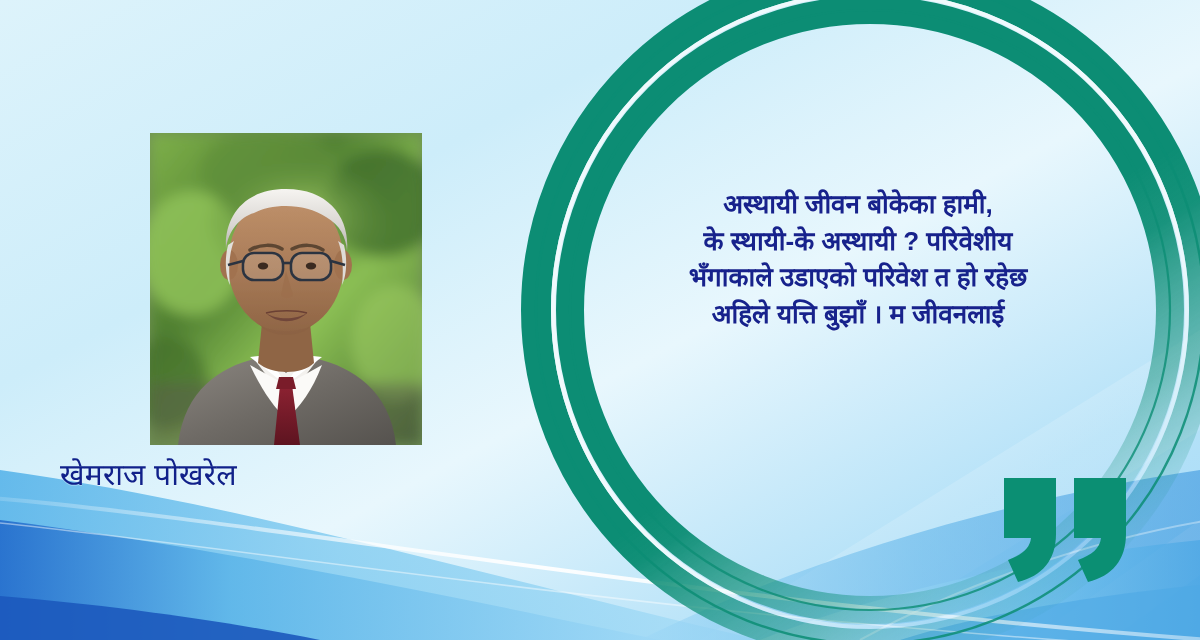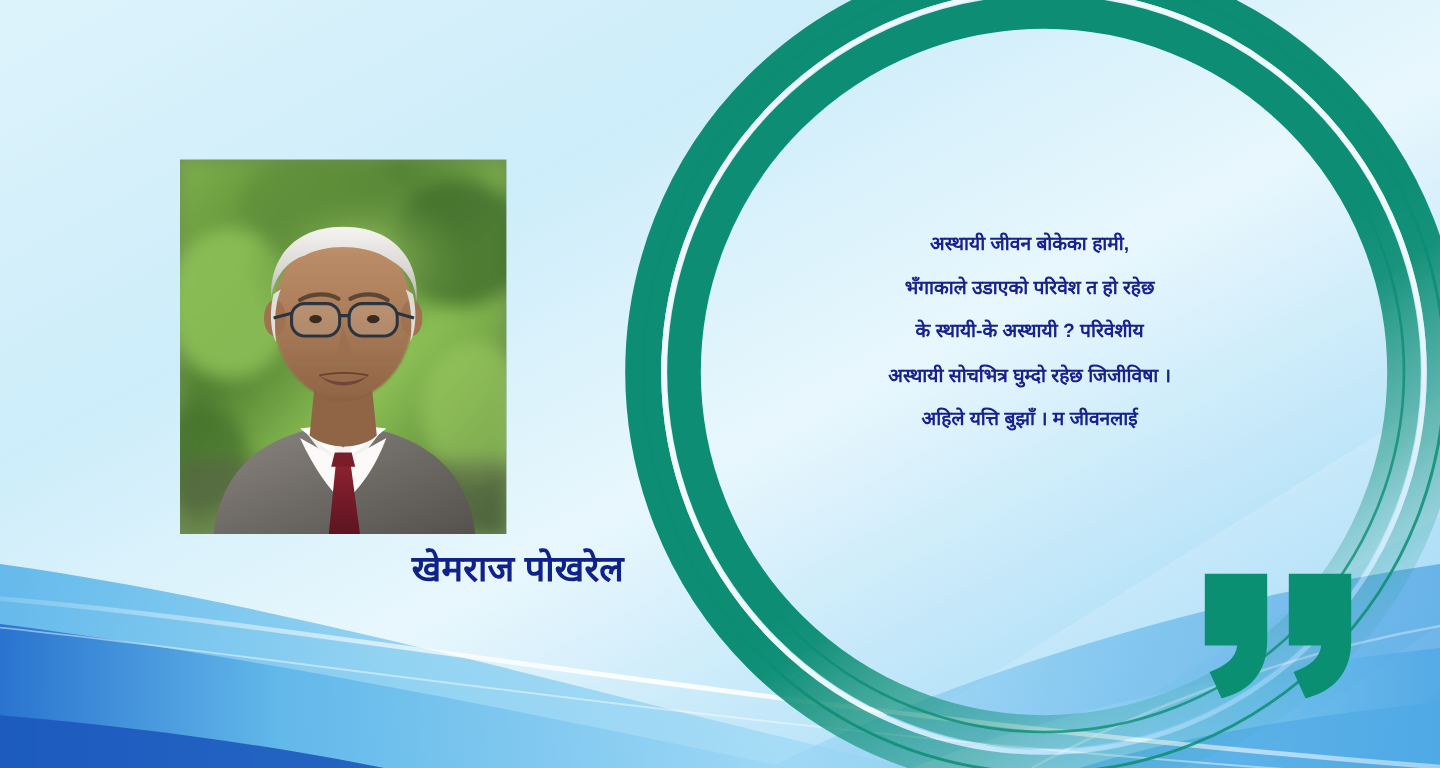--- a/index.html
+++ b/index.html
@@ -48,38 +48,38 @@
     width: 100%;
     height: 100%;
     display: block;
   }
 
   .person-name {
     position: absolute;
     left: 60px;
     top: 458px;
     width: 460px;
-    text-align: right;
+    text-align: left;
     color: #10218a;
     font-size: 30px;
-    font-weight: bold;
+    font-weight: normal;
     letter-spacing: .2px;
     line-height: 1.15;
     text-shadow: 0 1px 0 rgba(255,255,255,.35);
   }
 
   
   .quote-block {
     position: absolute;
     left: 632px;
     top: 186px;
     width: 452px;
     text-align: center;
     color: #17228c;
-    font-size: 16px;
+    font-size: 26px;
     font-weight: bold;
     line-height: 36.5px;
     text-shadow: 0 1px 0 rgba(255,255,255,.30);
   }
   .quote-block .qline {
     display: block;
     white-space: nowrap;
   }
 
   
@@ -286,23 +286,22 @@
       <path d="M116,180 C128,177 146,177 157,180" stroke="#6b4034" stroke-width="1.6" fill="none"></path>
 
       <path d="M110,192 C122,200 150,200 162,192 C152,205 120,205 110,192 Z" fill="#8a6043" opacity=".45"></path>
     </svg>
   </div>
 
   <div class="person-name">खेमराज पोखरेल</div>
 
   <div class="quote-block">
     <span class="qline">अस्थायी जीवन बोकेका हामी,</span>
+    <span class="qline">के स्थायी-के अस्थायी ? परिवेशीय</span>
     <span class="qline">भँगाकाले उडाएको परिवेश त हो रहेछ</span>
-    <span class="qline">के स्थायी-के अस्थायी ? परिवेशीय</span>
-    <span class="qline">अस्थायी सोचभित्र घुम्दो रहेछ जिजीविषा ।</span>
     <span class="qline">अहिले यत्ति बुझाँ । म जीवनलाई</span>
   </div>
 
   <svg class="quote-mark" viewBox="0 0 132 104">
     <g fill="#0b8f73">
       <path d="M2,0 H54 V56 C54,82 40,98 16,104 L6,82 C20,77 28,70 29,60 H2 Z"></path>
       <path d="M72,0 H124 V56 C124,82 110,98 86,104 L76,82 C90,77 98,70 99,60 H72 Z"></path>
     </g>
   </svg>
 

